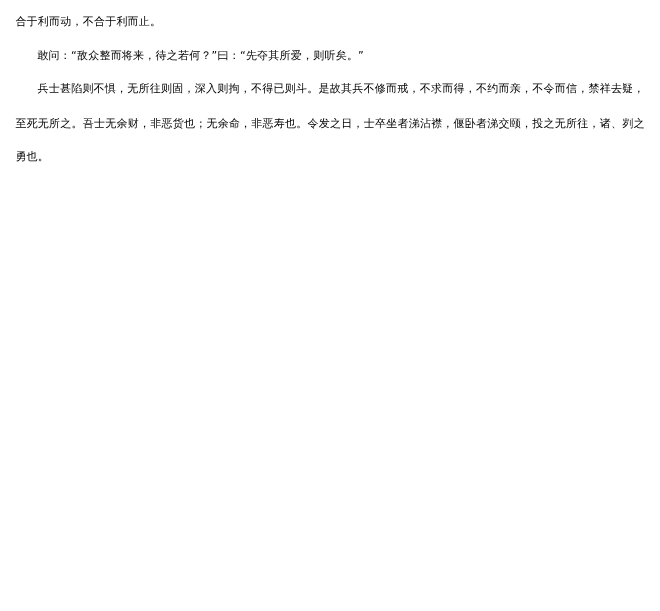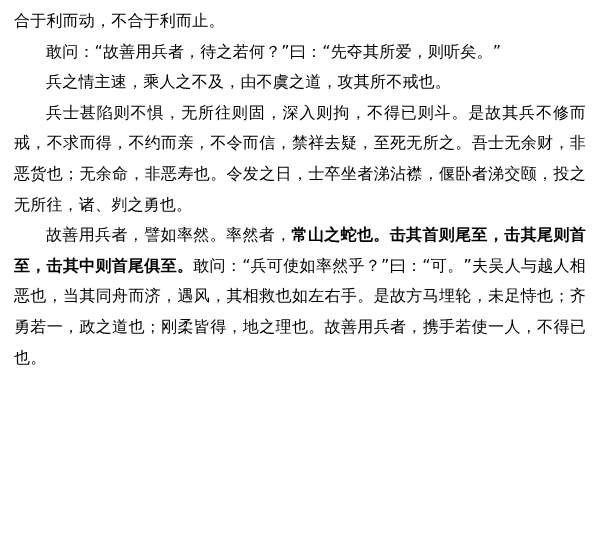--- a/index.html
+++ b/index.html
@@ -15,21 +15,21 @@
     overflow: hidden;
   }
   .page {
     width: 600px;
     height: 555px;
     box-sizing: border-box;
     padding: 6px 14px 0 14px;
     position: relative;
   }
   .para {
-    font-size: 16px;
+    font-size: 10px;
     line-height: 30.6px;
     text-align: justify;
     text-justify: inter-ideograph;
     letter-spacing: 0.2px;
     margin: 0;
     white-space: normal;
   }
   .indent {
     text-indent: 2em;
   }
@@ -44,30 +44,24 @@
 </head>
 <body>
 
 <div class="page">
 
   <p class="para">
     <span>合于利而动，不合于利而止。</span>
   </p>
 
   <p class="para indent">
-    <span>敢问：“故善用兵者，待之若何？”曰：“先夺其所爱，则听矣。”</span>
+    <span>敢问：“敌众整而将来，待之若何？”曰：“先夺其所爱，则听矣。”</span>
   </p>
 
-  <p class="para indent">
-    <span>兵之情主速，乘人之不及，由不虞之道，攻其所不戒也。</span>
-  </p>
 
 
   <p class="para indent">
     <span>兵士甚陷则不惧，无所往则固，深入则拘，不得已则斗。是故其兵不修而戒，不求而得，不约而亲，不令而信，禁祥去疑，至死无所之。吾士无余财，非恶货也；无余命，非恶寿也。令发之日，士卒坐者涕沾襟，偃卧者涕交颐，投之无所往，诸、刿之勇也。</span>
   </p>
 
-  <p class="para indent">
-    <span>故善用兵者，譬如率然。率然者，</span><span class="bold">常山之蛇也。击其首则尾至，击其尾则首至，击其中则首尾俱至。</span><span>敢问：“兵可使如率然乎？”曰：“可。”夫吴人与越人相恶也，当其同舟而济，遇风，其相救也如左右手。是故方马埋轮，未足恃也；齐勇若一，政之道也；刚柔皆得，地之理也。故善用兵者，携手若使一人，不得已也。</span>
-  </p>
 
 
 </div>
 
 </body></html>

